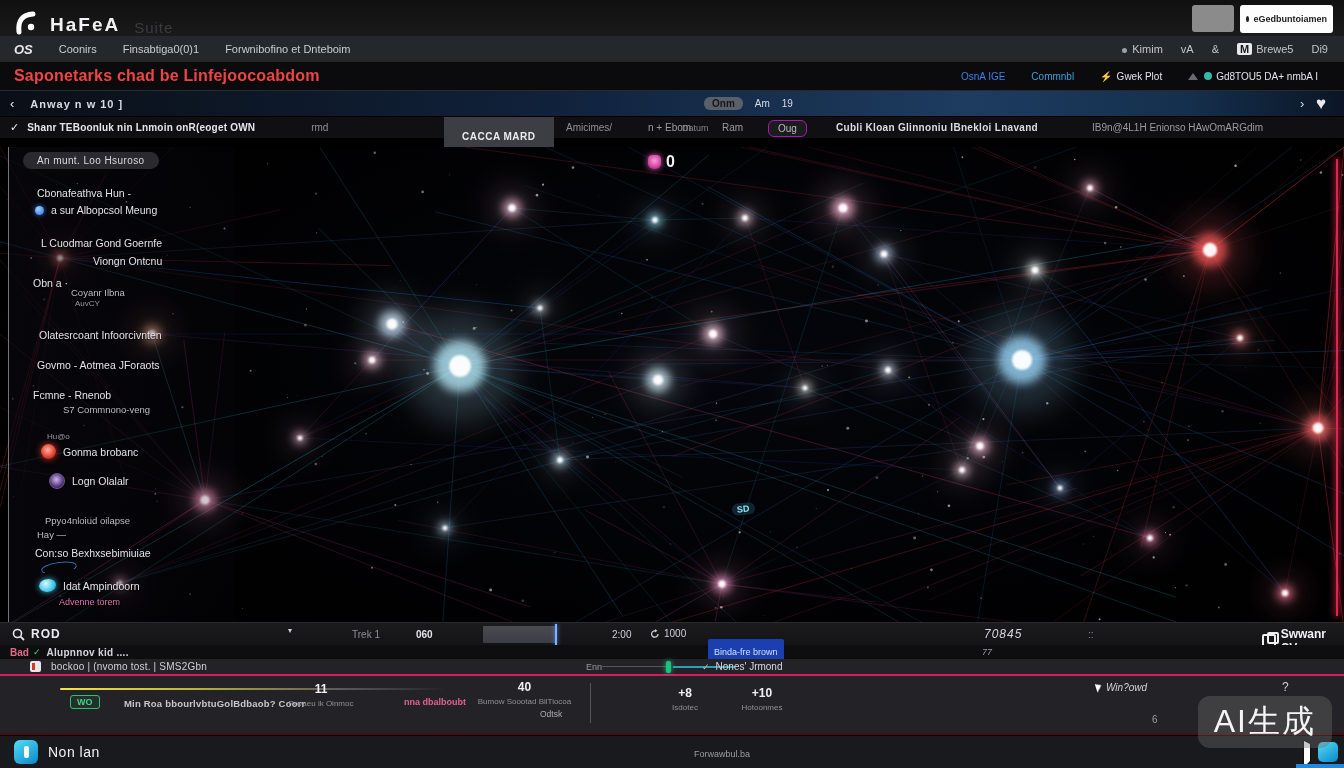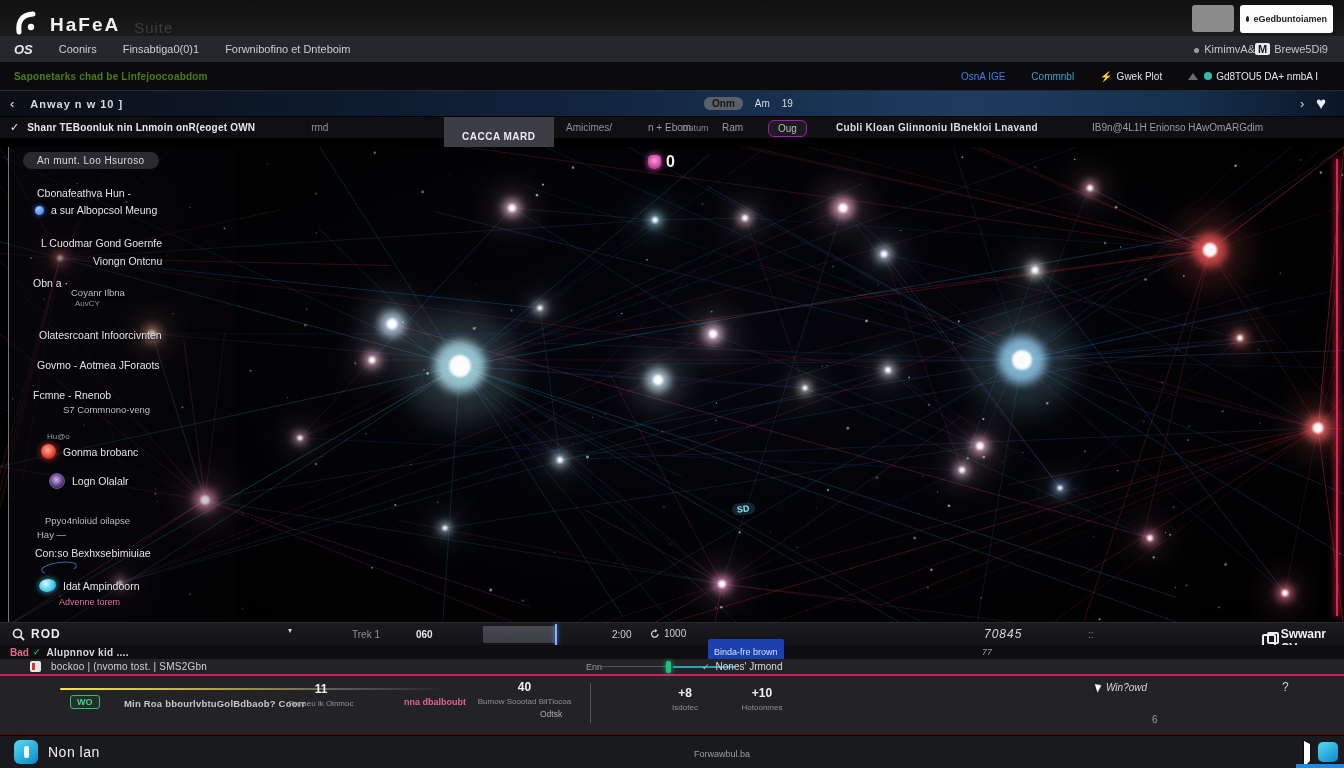--- a/index.html
+++ b/index.html
@@ -14,27 +14,27 @@
   .app-ghost{color:#3c3c40;font-size:15px;margin-left:14px;letter-spacing:1px;}
   .tb-gray-btn{position:absolute;left:1192px;top:5px;width:42px;height:27px;background:#8b8b8b;border-radius:3px;border:none;}
   .tb-white-btn{position:absolute;left:1240px;top:5px;width:93px;height:28px;background:#fdfdfd;border-radius:3px;border:none;display:flex;align-items:center;justify-content:center;gap:4px;color:#1a1a1a;font-size:9px;font-weight:bold;}
   .tb-white-btn .dot{width:6px;height:6px;border-radius:50%;background:#222;}
 
   
   .menubar{top:36px;height:26px;background:#24272c;display:flex;align-items:center;color:#c9ccd1;font-size:11px;}
   .menubar .logo2{margin-left:14px;font-weight:bold;font-style:italic;color:#e8e8ec;font-size:13px;}
   .menu-item{margin-left:26px;cursor:default;}
   .menubar .spacer{flex:1;}
-  .menu-right{display:flex;align-items:center;margin-right:16px;color:#c2c5ca;}
+  .menu-right{display:flex;align-items:center;gap:18px;margin-right:16px;color:#c2c5ca;}
   .m-badge{display:inline-block;background:#e9e9ee;color:#17181b;font-weight:bold;font-size:11px;padding:0 3px;border-radius:2px;margin-right:4px;}
   .pin-dot{display:inline-block;width:5px;height:5px;border-radius:50%;background:#9aa0a8;margin-right:5px;vertical-align:middle;}
 
   
   .subheader{top:62px;height:28px;background:#0b0b0d;display:flex;align-items:center;}
-  .sub-title{color:#4d7c0f;font-size:10px;font-weight:bold;margin-left:14px;letter-spacing:.2px;}
+  .sub-title{color:#ef4444;font-size:16px;font-weight:bold;margin-left:14px;letter-spacing:.2px;}
   .subheader .spacer{flex:1;}
   .sub-link{font-size:10px;margin-right:26px;cursor:pointer;}
   .link-blue{color:#3f7fe8;}
   .link-blue2{color:#3aa0d8;}
   .link-white{color:#e4e4e8;display:flex;align-items:center;gap:4px;}
   .bolt{color:#e8b13a;font-size:10px;}
   .teal-dot{width:8px;height:8px;border-radius:50%;background:#35b8a8;display:inline-block;}
   .gray-tri{width:0;height:0;border-left:5px solid transparent;border-right:5px solid transparent;border-bottom:7px solid #6a6a72;display:inline-block;margin-right:2px;}
 
   
@@ -848,13 +848,14 @@
     <span class="tk-icon">
         <span class="glyph"></span>
       </span>
     <span class="tk-app">Non lan</span>
     <span class="tk-center">Forwawbul.ba</span>
     <span class="tk-cursor"><span class="cursor-tri"></span></span>
     <span class="tk-right-ic"></span>
     <span class="tk-strip"></span>
   </div>
 
+  <div class="watermark">AI生成</div>
 </div>
 
 </body></html>

